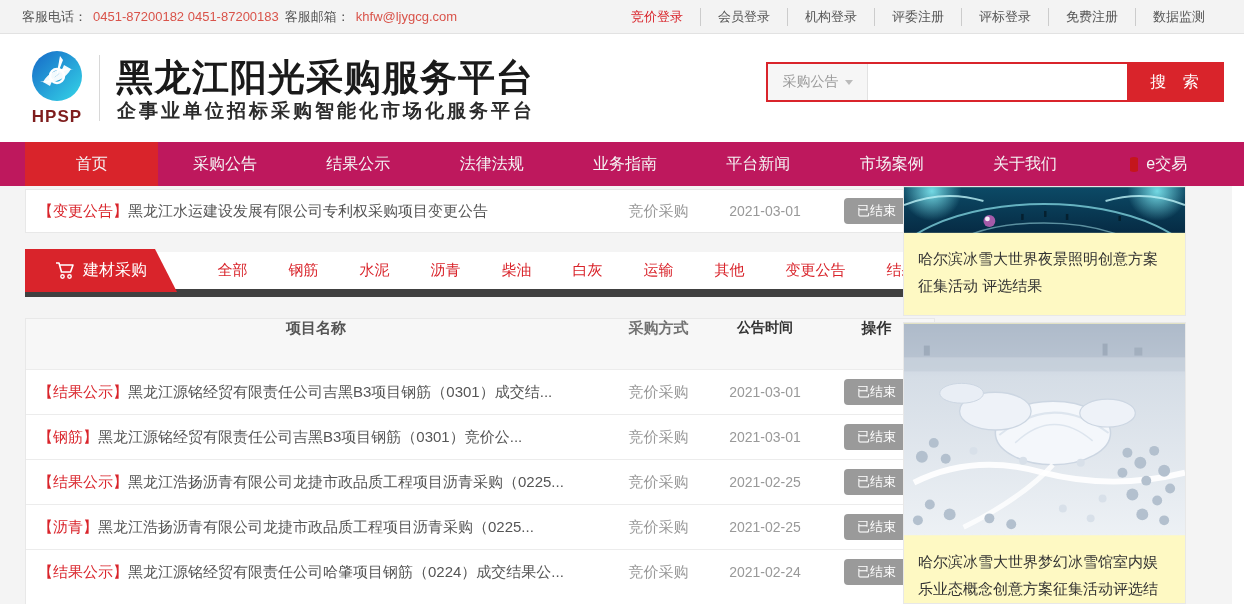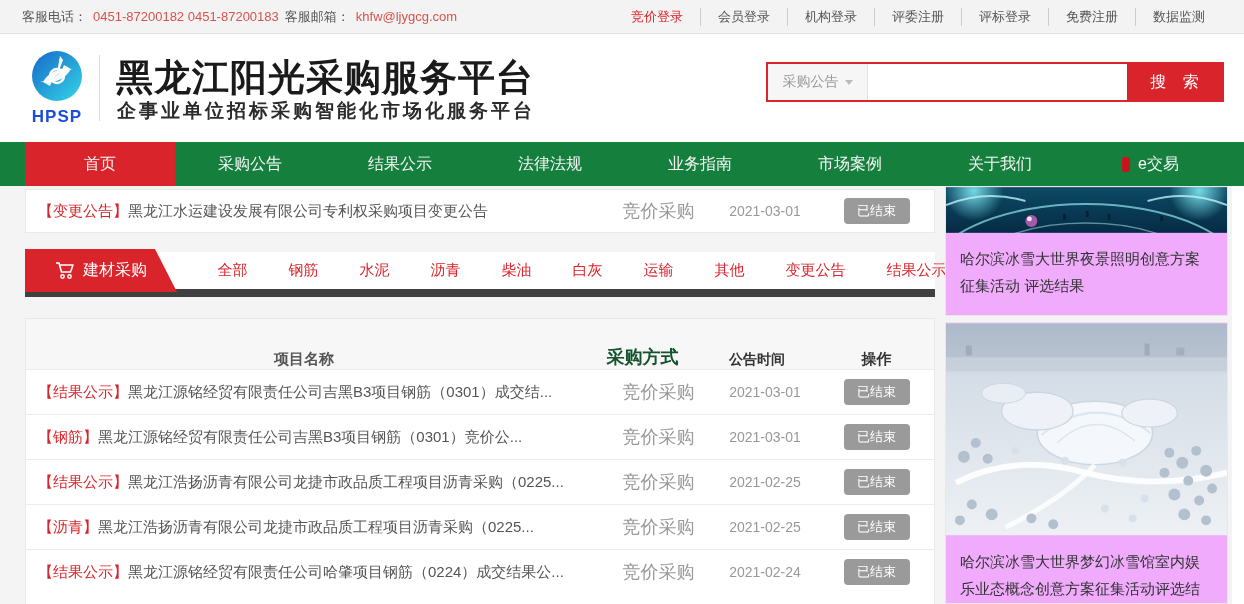--- a/index.html
+++ b/index.html
@@ -15,75 +15,75 @@
   .topbar-contact .red { color:#d9534a; }
   .topbar-links { display:flex; align-items:center; }
   .topbar-links .tlink { padding:0 17px; color:#555; cursor:pointer; white-space:nowrap; }
   .topbar-links .tlink + .tlink { border-left:1px solid #ccc; }
   .topbar-links .tlink.red { color:#d9242b; }
 
   
   .header { position:absolute; top:35px; left:0; width:1244px; height:107px; background:#fff; }
   .logo-wrap { position:absolute; left:27px; top:13px; width:60px; text-align:center; }
   .logo-circle { width:54px; height:54px; margin:0 auto; }
-  .logo-hpsp { font-size:17px; font-weight:bold; color:#1d4ed8; letter-spacing:1px; margin-top:1px; }
+  .logo-hpsp { font-size:17px; font-weight:bold; color:#7f1d1d; letter-spacing:1px; margin-top:1px; }
   .logo-divider { position:absolute; left:99px; top:20px; height:66px; width:1px; background:#d8d8d8; }
   .site-title { position:absolute; left:116px; top:18px; font-family:"Liberation Serif","DejaVu Serif",serif;
     font-weight:bold; font-size:37px; color:#1a1a1a; letter-spacing:1px;text-align:right; }
   .site-subtitle { position:absolute; left:117px; top:63px; font-family:"Liberation Serif","DejaVu Serif",serif;
     font-weight:bold; font-size:19px; color:#2b2b2b; letter-spacing:3px; }
   .search-box { position:absolute; left:766px; top:27px; width:458px; height:40px;
     border:2px solid #d9242b; display:flex; background:#fff; }
   .search-cat { width:100px; background:#f6f6f6; border-right:1px solid #e2e2e2; display:flex;
     align-items:center; justify-content:center; gap:6px; font-size:14px; color:#999; cursor:pointer; }
   .caret { width:0; height:0; border-left:4px solid transparent; border-right:4px solid transparent;
     border-top:5px solid #bbb; }
   .search-input { flex:1; border:0; outline:none; font-size:14px; padding:0 10px; color:#333; }
   .search-btn { width:95px; background:#d9242b; color:#fff; font-size:16px; letter-spacing:6px;
     display:flex; align-items:center; justify-content:center; cursor:pointer; padding-left:6px; }
 
   
-  .nav { position:absolute; top:142px; left:0; width:1244px; height:44px; background:#15803d; }
+  .nav { position:absolute; top:142px; left:0; width:1244px; height:44px; background:#be185d; }
   .nav-inner { position:absolute; left:25px; width:1200px; height:44px; display:flex; }
   .nav-item { flex:1; display:flex; align-items:center; justify-content:center; gap:7px;
     color:#f5f5f5; font-size:16px; cursor:pointer; }
   .nav-item.active { background:#d9242b; }
 
   
   .content { position:absolute; top:186px; left:0; width:1232px; height:418px; background:#f4f4f4; }
 
   .notice-row { position:absolute; left:25px; top:3px; width:910px; height:44px; background:#fff;
     border:1px solid #e8e8e8; display:flex; align-items:center; }
   .row-title { flex:1; padding-left:12px; font-size:15px; color:#555; white-space:nowrap;
     overflow:hidden; }
   .row-title .tag { color:#d9242b; }
-  .col-method { width:105px; text-align:center; font-size:18px; color:#999; }
+  .col-method { width:105px; text-align:center; font-size:15px; color:#999; }
   .col-date { width:108px; text-align:center; font-size:14px; color:#999; }
   .col-action { width:115px; display:flex; align-items:center; justify-content:center; }
   .status-btn { width:66px; height:26px; background:#9a9a9a; color:#fff; font-size:13px;
     border:0; border-radius:4px; cursor:pointer; }
 
   .section-head { position:absolute; left:25px; top:66px; width:910px; height:45px; background:#fff;
     border-bottom:8px solid #404040; display:flex; align-items:center; }
   .section-tab { width:152px; height:43px; background:#d9242b; color:#fff; display:flex;
     align-items:center; justify-content:center; gap:8px; font-size:16px;
     clip-path:polygon(0 0, calc(100% - 22px) 0, 100% 100%, 0 100%); flex:0 0 auto; }
   .section-tabs { display:flex; align-items:center; margin-left:26px; gap:12px; flex:1; }
   .section-tabs .stab { color:#d9242b; font-size:15px; padding:0 14.5px; cursor:pointer; white-space:nowrap; }
   .section-more { margin-right:12px; color:#999; font-size:16px; cursor:pointer; white-space:nowrap; }
 
   .table-card { position:absolute; left:25px; top:132px; width:910px; height:286px; background:#fff;
     border:1px solid #e8e8e8; border-bottom:0; }
-  .thead { height:50px; background:#f7f7f7; display:flex; align-items:flex-end;
-    font-size:15px; font-weight:bold; color:#333;gap:8px; }
+  .thead { height:50px; background:#f7f7f7; display:flex; align-items:flex-start;
+    font-size:15px; font-weight:bold; color:#333; }
   .thead .row-title { text-align:center; padding-left:0; }
   .trow { height:45px; display:flex; align-items:center; border-top:1px solid #ececec; background:#fff; }
 
   
-  .side-card { position:absolute; background:#f0abfc; border:1px solid #e8e8e8; width:283px; left:945px;
+  .side-card { position:absolute; background:#fef9c3; border:1px solid #e8e8e8; width:283px; left:903px;
     overflow:hidden; }
   .side-card .thumb { display:block; width:100%; }
   .side-caption { padding:12px 14px; font-size:15px; color:#333; line-height:27px; }
   .card1 { top:0; height:130px; }
   .card2 { top:136px; height:282px; }
 </style>
 </head>
 <body>
 
 <div class="page">
@@ -148,20 +148,23 @@
       <div class="nav-item">
           <span>结果公示</span>
         </div>
       <div class="nav-item">
           <span>法律法规</span>
         </div>
       <div class="nav-item">
           <span>业务指南</span>
         </div>
       <div class="nav-item">
+          <span>平台新闻</span>
+        </div>
+      <div class="nav-item">
           <span>市场案例</span>
         </div>
       <div class="nav-item">
           <span>关于我们</span>
         </div>
       <div class="nav-item">
         <svg width="10" height="17" viewBox="0 0 10 17">
           <path d="M1 2 Q5 0 9 2 L9 15 Q5 17 1 15 Z" fill="#c4161c"></path>
         </svg>
         <span>e交易</span>
@@ -202,21 +205,21 @@
         <span class="stab">其他</span>
         <span class="stab">变更公告</span>
         <span class="stab">结果公示</span>
       </div>
       <span class="section-more">更多&gt;</span>
     </div>
 
     <div class="table-card">
       <div class="thead">
         <div class="row-title">项目名称</div>
-        <div class="col-method" style="color:#14532d;">采购方式</div>
+        <div class="col-method" style="color:#737373;">采购方式</div>
         <div class="col-date" style="color:#333;">公告时间</div>
         <div class="col-action" style="font-weight:bold;">
             <span>操作</span>
           </div>
       </div>
 
       <div class="trow">
         <div class="row-title"><span class="tag">【结果公示】</span><span>黑龙江源铭经贸有限责任公司吉黑B3项目钢筋（0301）成交结...</span></div>
         <div class="col-method">竞价采购</div>
         <div class="col-date">2021-03-01</div>

